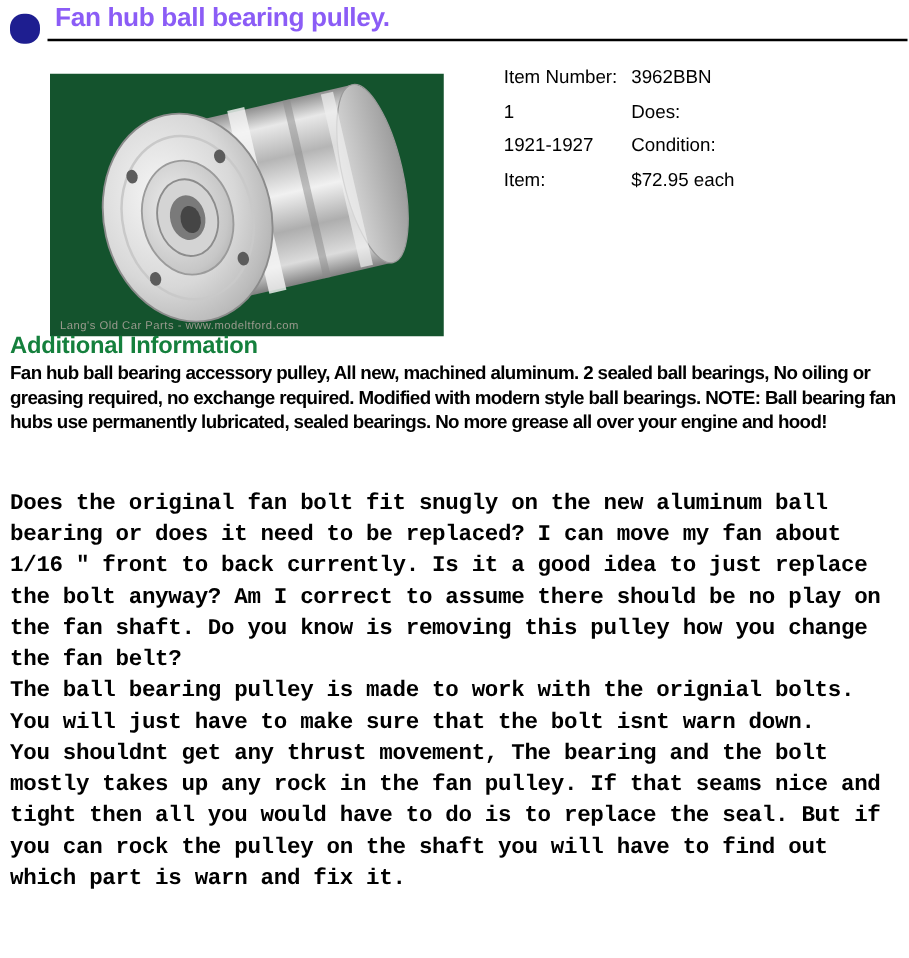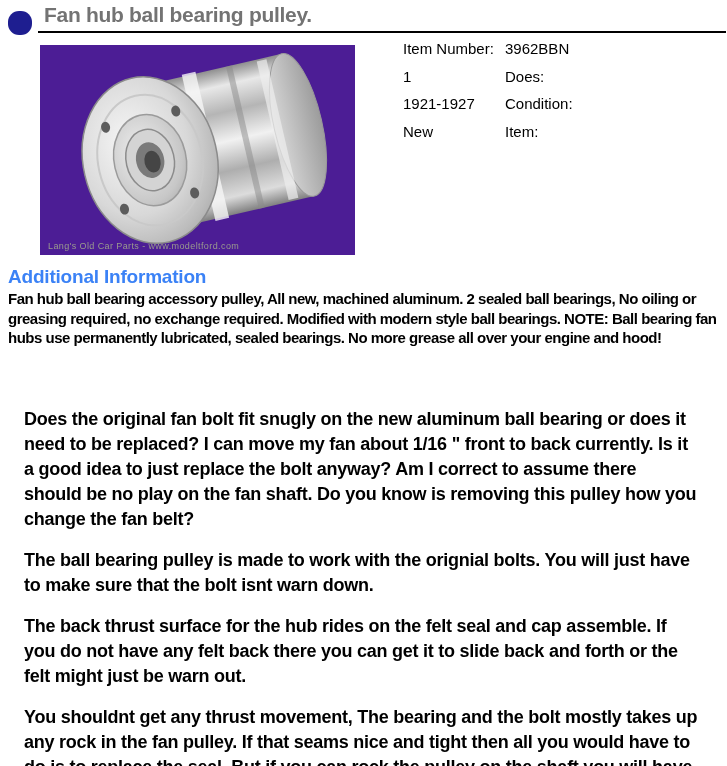--- a/index.html
+++ b/index.html
@@ -6,53 +6,53 @@
   .page{
     position:relative;width:727px;height:766px;background:#ffffff;
     font-family:"Liberation Sans",sans-serif;overflow:hidden;color:#000;
   }
   .bullet{
     position:absolute;left:8px;top:11px;width:24px;height:24px;
     background:#1e1e90;border-radius:46%;
   }
   .title{
     position:absolute;left:44px;top:3px;margin:0;
-    font-size:21px;font-weight:bold;color:#737373;letter-spacing:-0.3px;white-space:nowrap;
+    font-size:21px;font-weight:bold;color:#8b5cf6;letter-spacing:-0.3px;white-space:nowrap;
   }
   .title-rule{
     position:absolute;left:38px;top:31px;width:688px;height:2px;background:#000;
   }
   .photo{
-    position:absolute;left:40px;top:45px;width:315px;height:210px;background:#4c1d95;
+    position:absolute;left:40px;top:59px;width:315px;height:210px;background:#14532d;
   }
   .watermark{
     position:absolute;left:8px;bottom:4px;font-size:9px;color:#9a9a8e;
     letter-spacing:0.4px;white-space:nowrap;
   }
   .details{
-    position:absolute;left:403px;top:40px;
+    position:absolute;left:403px;top:53px;
     display:grid;grid-template-columns:102px auto;grid-auto-rows:27.6px;
     font-size:15px;line-height:18px;
   }
   .details span{white-space:nowrap;}
   .red-heading{
     position:absolute;left:8px;margin:0;font-size:19px;font-weight:bold;
-    color:#3b82f6;letter-spacing:-0.2px;white-space:nowrap;
+    color:#15803d;letter-spacing:-0.2px;white-space:nowrap;
   }
   .h-additional{top:266px;}
   .h-qa{top:367px;}
   .info-text{
     position:absolute;left:8px;top:289px;width:715px;margin:0;
     font-size:15px;font-weight:bold;line-height:19.5px;letter-spacing:-0.5px;
   }
   .qa-text{
     position:absolute;left:8px;top:391px;width:706px;
     font-size:18px;font-weight:bold;line-height:25px;letter-spacing:-0.25px;
   }
-  .qa-text p{margin:16px;}
+  .qa-text p{margin:0;font-family:Liberation Mono, monospace;}
 </style>
 </head>
 <body>
 
 <div class="page">
 
   <span class="bullet"></span>
   <h1 class="title">Fan hub ball bearing pulley.</h1>
   <div class="title-rule"></div>
 
@@ -106,27 +106,26 @@
     <span class="watermark">Lang's Old Car Parts - www.modeltford.com</span>
   </div>
 
   <div class="details">
     <span>Item Number:</span>
     <span>3962BBN</span>
     <span>1</span>
     <span>Does:</span>
     <span>1921-1927</span>
     <span>Condition:</span>
-    <span>New</span>
     <span>Item:</span>
+    <span>$72.95 each</span>
   </div>
 
   <h2 class="red-heading h-additional">Additional Information</h2>
   <p class="info-text">Fan hub ball bearing accessory pulley, All new, machined aluminum. 2 sealed ball bearings, No oiling or greasing required, no exchange required. Modified with modern style ball bearings. NOTE: Ball bearing fan hubs use permanently lubricated, sealed bearings. No more grease all over your engine and hood!</p>
 
   <div class="qa-text">
     <p>Does the original fan bolt fit snugly on the new aluminum ball bearing or does it need to be replaced? I can move my fan about 1/16 " front to back currently. Is it a good idea to just replace the bolt anyway? Am I correct to assume there should be no play on the fan shaft. Do you know is removing this pulley how you change the fan belt?</p>
     <p>The ball bearing pulley is made to work with the orignial bolts. You will just have to make sure that the bolt isnt warn down.</p>
-    <p>The back thrust surface for the hub rides on the felt seal and cap assemble. If you do not have any felt back there you can get it to slide back and forth or the felt might just be warn out.</p>
     <p>You shouldnt get any thrust movement, The bearing and the bolt mostly takes up any rock in the fan pulley. If that seams nice and tight then all you would have to do is to replace the seal. But if you can rock the pulley on the shaft you will have to find out which part is warn and fix it.</p>
   </div>
 
 </div>
 
 </body></html>

